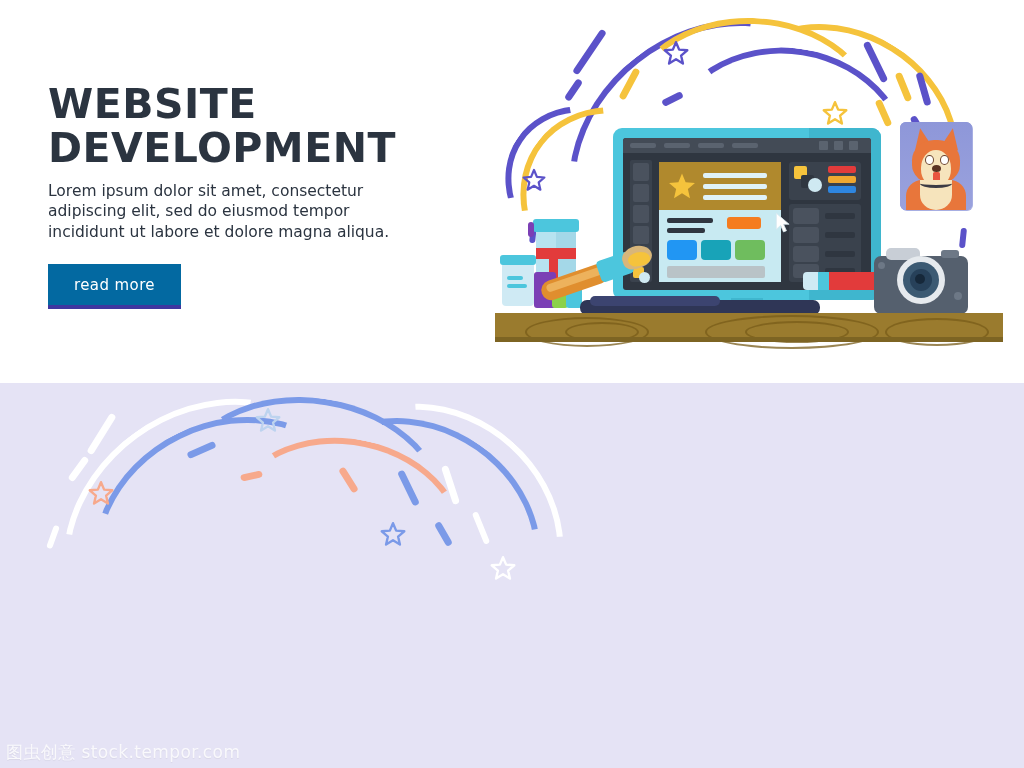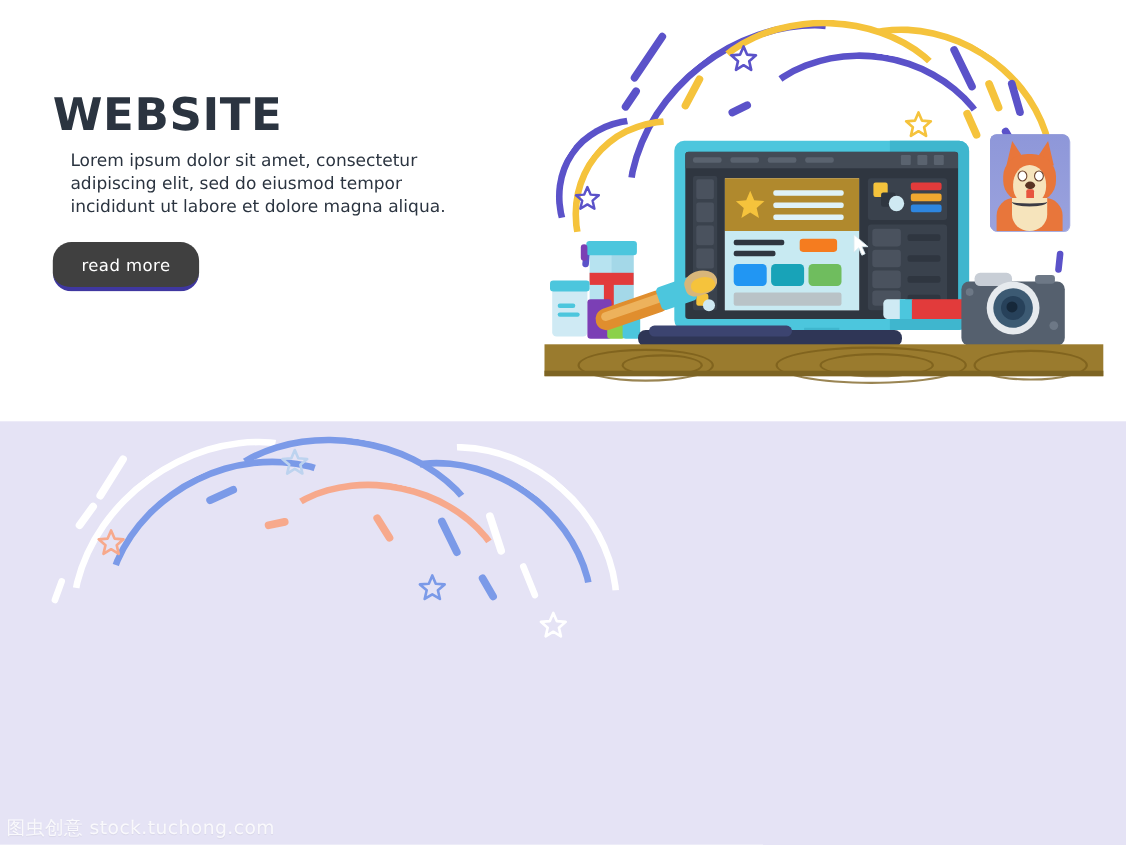--- a/index.html
+++ b/index.html
@@ -10,29 +10,29 @@
   .banner{position:absolute;left:0;width:1024px;overflow:hidden;}
   #banner-top{top:0;height:383px;background:#ffffff;}
   #banner-bottom{top:383px;height:385px;background:#e5e3f5;}
 
   
   .textblock{position:absolute;}
   .headline{
     font-weight:bold;letter-spacing:0.5px;line-height:1.08;
     font-size:41px;margin:0;white-space:pre-line;
   }
-  .para{font-size:15.5px;line-height:1.35;margin:10px 0 0 16px;white-space:pre-line;}
+  .para{font-size:15.5px;line-height:1.35;margin:10px 0 0 0;white-space:pre-line;}
   .btn{
     display:inline-block;margin-top:21px;padding:12px 26px 11px 26px;
     color:#ffffff;font-size:15px;letter-spacing:.4px;border:0;cursor:pointer;
     font-family:"DejaVu Sans",sans-serif;
   }
   #text-top .headline{color:#2b3440;}
   #text-top .para{color:#2b3440;}
-  #btn-top{background:#404040;border-bottom:4px solid #3f37a0;border-radius:17px;}
+  #btn-top{background:#0369a1;border-bottom:4px solid #3f37a0;}
 
   
   .abs{position:absolute;}
 
   
   .desk{position:absolute;background:#9a7b2e;}
   .desk .grain{position:absolute;border:2px solid rgba(120,92,26,.75);border-radius:50%;}
   .desk .edge{position:absolute;left:0;right:0;bottom:0;height:5px;background:#7d6423;}
 
   
@@ -260,21 +260,21 @@
   <div class="desk" style="left:495px;top:313px;width:508px;height:29px;">
     <div class="grain" style="left:30px;top:4px;width:120px;height:26px;"></div>
     <div class="grain" style="left:70px;top:9px;width:70px;height:16px;"></div>
     <div class="grain" style="left:210px;top:2px;width:170px;height:30px;"></div>
     <div class="grain" style="left:250px;top:8px;width:100px;height:18px;"></div>
     <div class="grain" style="left:390px;top:5px;width:100px;height:24px;"></div>
     <div class="edge"></div>
   </div>
 
   <div class="textblock" id="text-top" style="left:48px;top:82px;width:420px;">
-    <div class="headline"><span>WEBSITE</span><br></div>
+    <div class="headline"><span>WEBSITE</span><br><span>DEVELOPMENT</span></div>
     <p class="para">Lorem ipsum dolor sit amet, consectetur
 adipiscing elit, sed do eiusmod tempor
 incididunt ut labore et dolore magna aliqua.</p>
     <button class="btn" id="btn-top">read more</button>
   </div>
 </div>
 
 <div class="banner" id="banner-bottom">
 
   <div>
@@ -427,13 +427,13 @@
     
     
     
     
     
     
   </div>
 
 </div>
 
-<div id="watermark">图虫创意 stock.tuchong.com</div>
+<div id="watermark">图虫创意 stock.tempor.com</div>
 
 </body></html>

